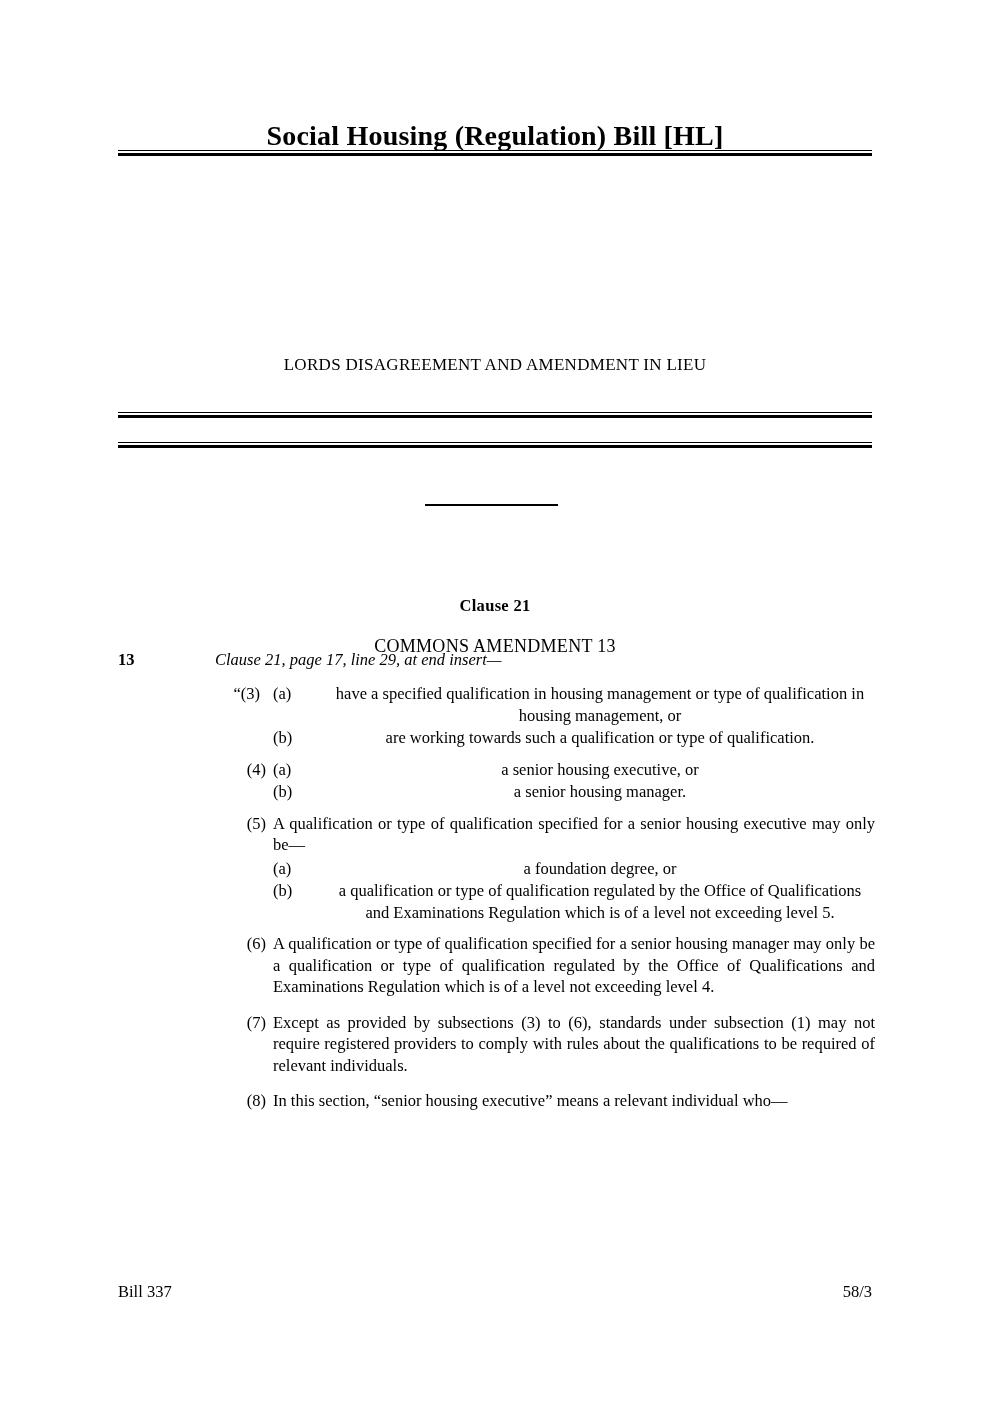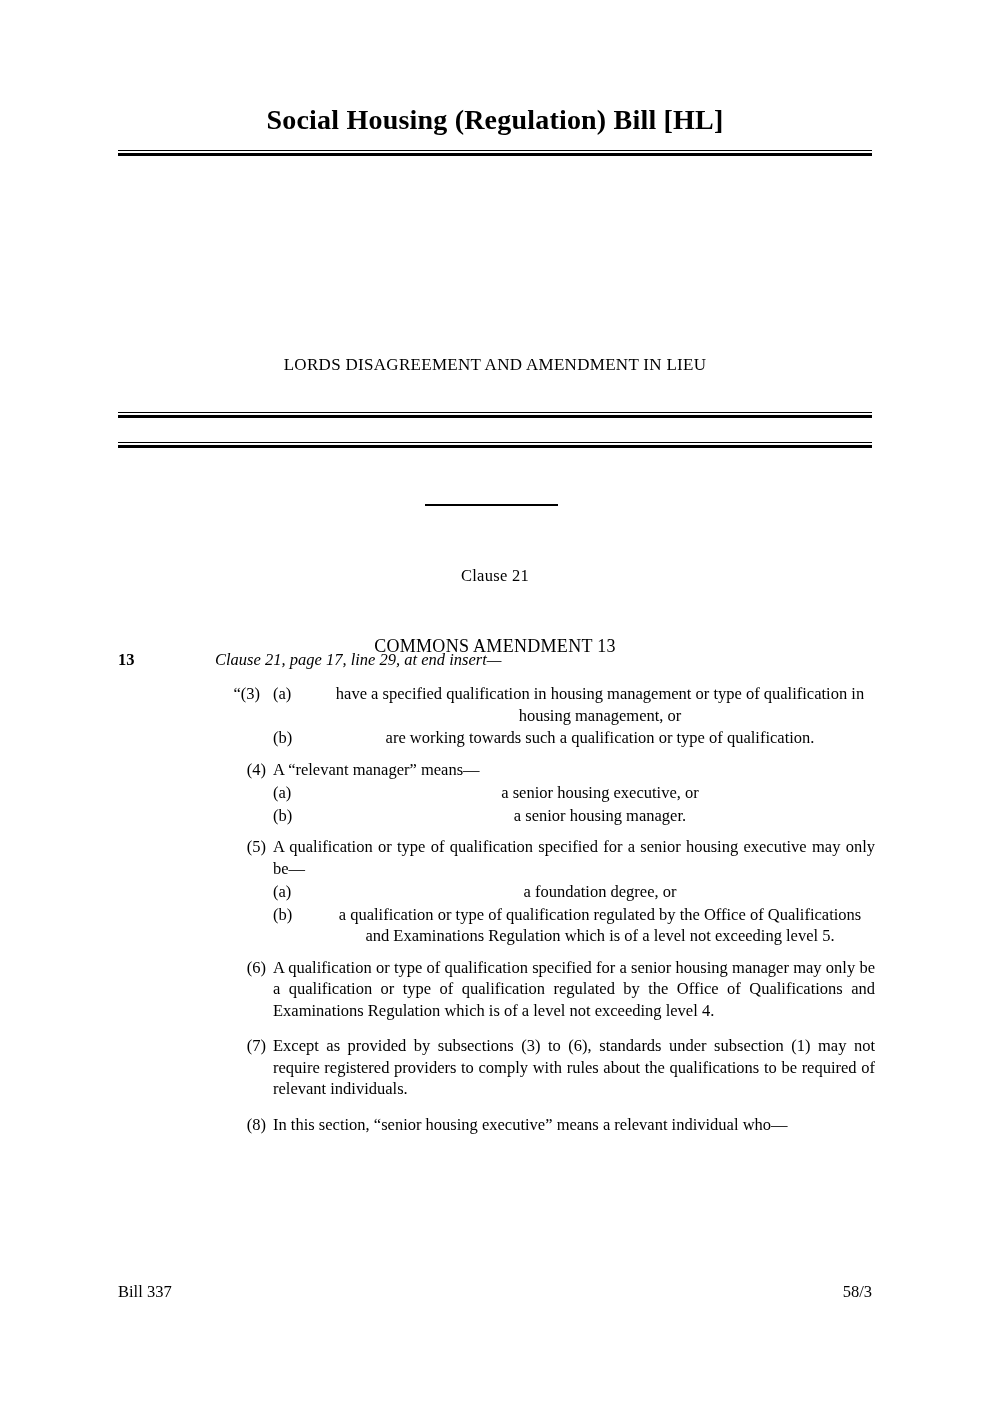--- a/index.html
+++ b/index.html
@@ -16,21 +16,21 @@
     width: 991px;
     height: 1401px;
     background: #ffffff;
     overflow: hidden;
   }
 
   
   .doc-title {
     position: absolute;
     left: 118px;
-    top: 104px;
+    top: 120px;
     width: 754px;
     text-align: center;
     font-size: 28px;
     font-weight: bold;
     letter-spacing: 0.2px;
   }
 
   
   .double-rule {
     position: absolute;
@@ -80,22 +80,22 @@
     position: absolute;
     left: 118px;
     top: 421px;
     width: 754px;
     text-align: center;
     font-style: italic;
     font-size: 16.5px;
   }
 
   #clause-head {
-    top: 566px;
-    font-weight: normal;
+    top: 596px;
+    font-weight: bold;
     font-size: 16.5px;
   }
   #amendment-head {
     top: 636px;
     font-size: 18px;
     letter-spacing: 0.3px;
   }
 
   
   .amend-number {
@@ -221,21 +221,20 @@
             <p class="para">have a specified qualification in housing management or type of qualification in housing management, or</p>
           </div>
           <div class="item">
             <span class="marker">(b)</span>
             <p class="para">are working towards such a qualification or type of qualification.</p>
           </div>
         </div>
       </div>
       <div class="sub tight">
         <span class="marker">(4)</span>
-        <p class="para">A “relevant manager” means—</p>
         <div class="letters">
           <div class="item no-justify">
             <span class="marker">(a)</span>
             <p class="para">a senior housing executive, or</p>
           </div>
           <div class="item no-justify">
             <span class="marker">(b)</span>
             <p class="para">a senior housing manager.</p>
           </div>
         </div>

